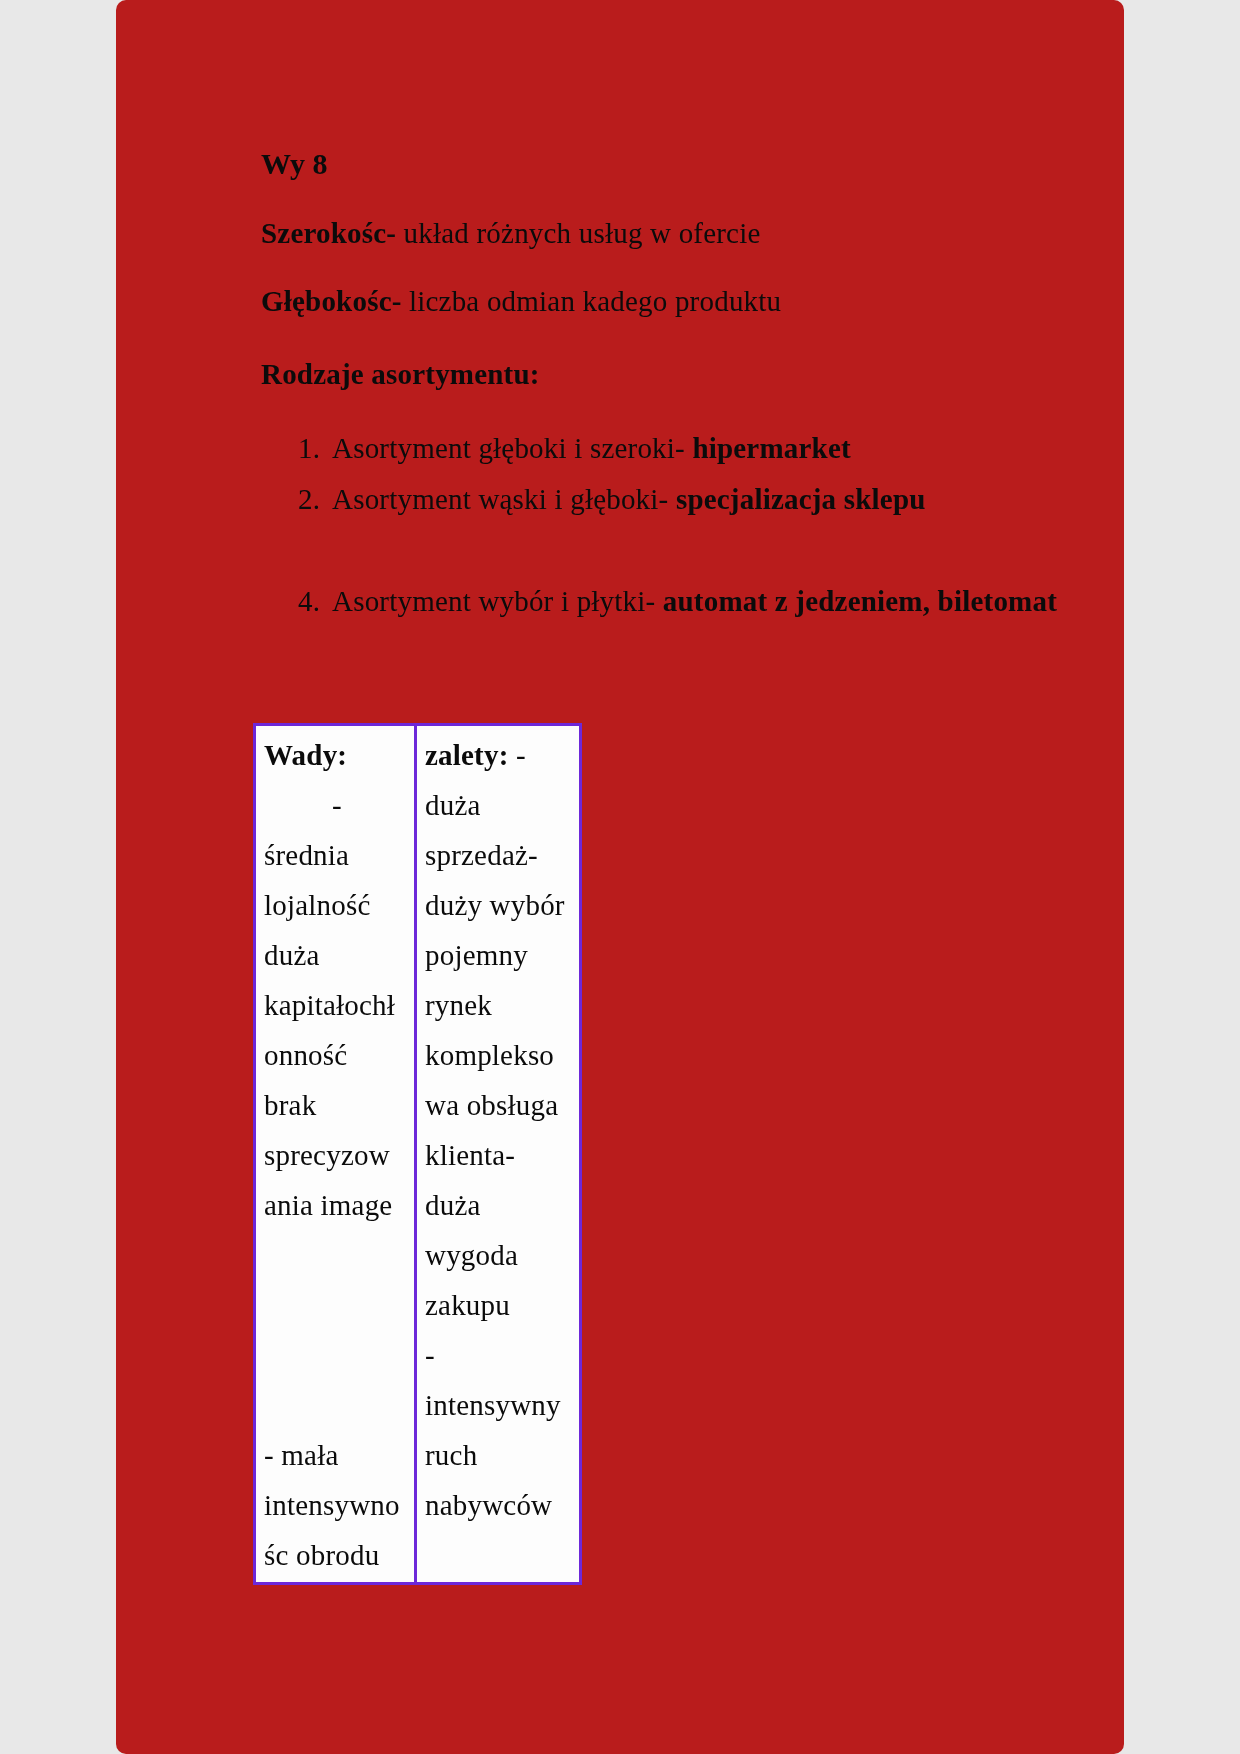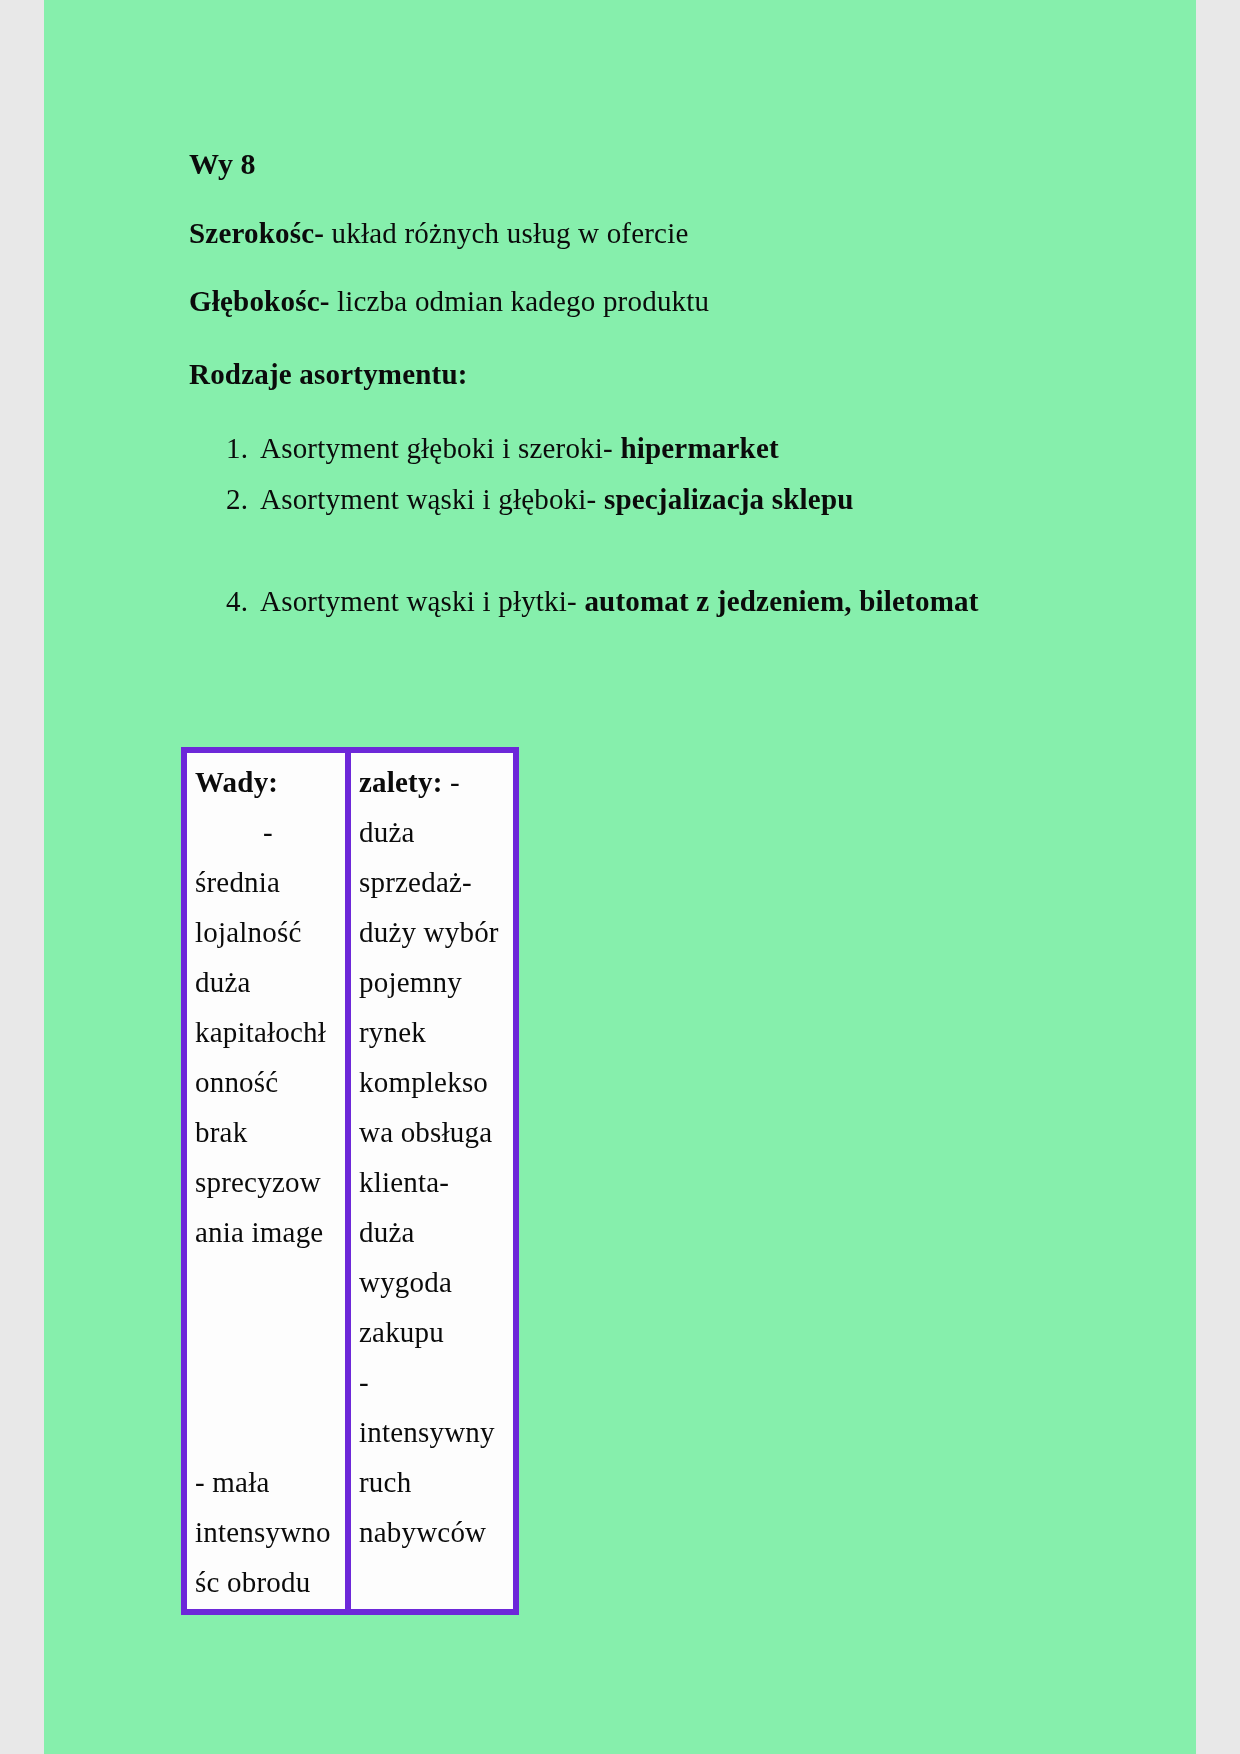--- a/index.html
+++ b/index.html
@@ -2,26 +2,27 @@
 <html><head>
 <meta charset="utf-8">
 <style>
   html,body{margin:0;padding:0;}
   body{
     background:#e8e8e8;
     font-family:"Liberation Serif","DejaVu Serif",serif;
   }
   .page{
     position:relative;
-    width:1152px;
+    width:1008px;
     height:1754px;
     margin:0 auto;
-    background:#86efac;
+    background:#b91c1c;
     color:#0b0b0b;
     overflow:hidden;
+    border-radius:10px;
   }
   .abs{position:absolute;left:145px;white-space:nowrap;}
   .line{
     font-size:29px;
     line-height:36px;
     letter-spacing:0.2px;
   }
   .b{font-weight:bold;}
   h1.title{
     margin:0;
@@ -38,21 +39,21 @@
     font-size:29px;
   }
   table.wz{
     position:absolute;
     left:137px;
     top:723px;
     border-collapse:collapse;
     table-layout:fixed;
     background:#fdfdfd;
   }
-  table.wz,table.wz td{border:6px solid #6d28d9;margin-top:24px;}
+  table.wz,table.wz td{border:3px solid #6d28d9;}
   table.wz td{
     vertical-align:top;
     padding:4px 4px 2px 8px;
   }
   td.col-0{width:146px;}
   td.col-1{width:150px;font-family:Liberation Serif, serif;}
   .tline{
     height:50px;
     line-height:50px;
     font-size:29px;
@@ -81,21 +82,21 @@
   <p class="abs line list-item" style="top:430px">
     <span class="num">1.</span><span>Asortyment głęboki i szeroki- </span><span class="b">hipermarket</span>
   </p>
 
   <p class="abs line list-item" style="top:481px">
     <span class="num">2.</span><span>Asortyment wąski i głęboki- </span><span class="b">specjalizacja sklepu</span>
   </p>
 
 
   <p class="abs line list-item" style="top:583px">
-    <span class="num">4.</span><span>Asortyment wąski i płytki- </span><span class="b">automat z jedzeniem, biletomat</span>
+    <span class="num">4.</span><span>Asortyment wybór i płytki- </span><span class="b">automat z jedzeniem, biletomat</span>
   </p>
 
 
   <table class="wz">
     <tbody>
       <tr id="wz-row">
           <td class="col-0">
             <div class="tline"><span class="b">Wady:</span></div>
             <div class="tline center">-</div>
             <div class="tline">średnia</div>

